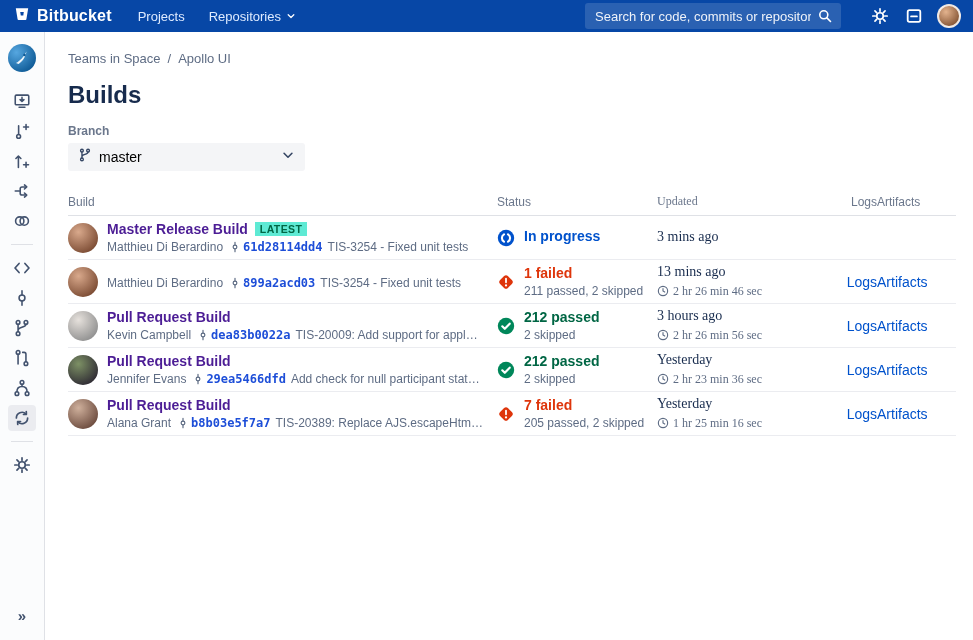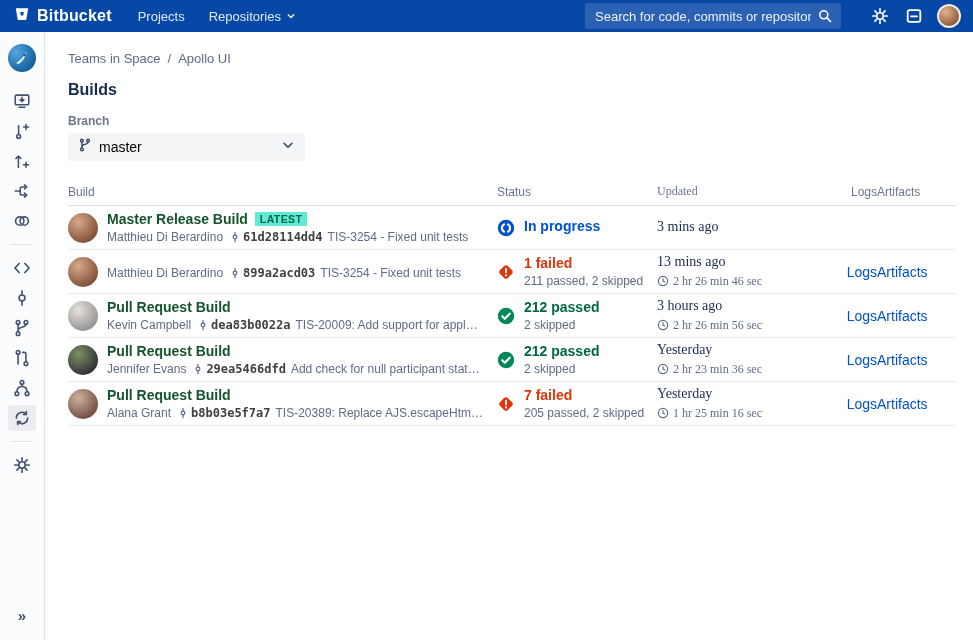--- a/index.html
+++ b/index.html
@@ -34,47 +34,47 @@
   .sb-btn { width:28px; height:26px; display:flex; align-items:center; justify-content:center;
     border-radius:4px; margin:2px 0; cursor:pointer; flex:none; }
   .sb-btn.selected { background:#EBECF0; }
   .sb-divider { width:22px; height:1px; background:#DFE1E6; margin:8px 0; flex:none; }
   .sb-expand { margin-top:auto; color:#42526E; font-size:15px; font-weight:bold; cursor:pointer; padding:4px 8px; }
 
   
   .content { flex:1; padding:14px 17px 0 23px; }
   .breadcrumb { font-size:13px; color:#5E6C84; margin-top:5px; display:flex; gap:7px; align-items:center; }
   .breadcrumb a { color:#5E6C84; text-decoration:none; cursor:pointer; }
-  .page-title { font-size:16px; font-weight:600; color:#172B4D; margin-top:15px; }
+  .page-title { font-size:24px; font-weight:600; color:#172B4D; margin-top:15px; }
   .branch-label { font-size:12px; color:#6B778C; margin-top:15px; font-weight:600; }
   .branch-select { margin-top:5px; width:237px; height:28px; background:#F4F5F7; border-radius:3px;
     display:flex; align-items:center; padding:0 10px; cursor:pointer; }
   .branch-select .bname { font-size:14px; color:#000000; margin-left:7px; flex:1; }
 
   
   .table { margin-top:21px; }
   .thead { display:flex; align-items:flex-end; height:24px; border-bottom:1px solid #DFE1E6; padding-bottom:6px; }
   .th { font-size:12px; color:#6B778C; font-weight:400; }
   .col-build { flex:0 0 429px; min-width:0; }
   .col-status { flex:0 0 160px; }
   .col-updated { flex:0 0 135px;font-family:Liberation Serif, serif; }
   .col-logs { flex:0 0 85px;text-align:right; }
   .col-artifacts { flex:1; }
 
   .trow { display:flex; align-items:center; height:44px; border-bottom:1px solid #EBECF0; }
   .bwrap { display:flex; align-items:center; gap:9px; min-width:0; padding-right:14px; }
   .avatar { width:30px; height:30px; border-radius:50%; flex:none; }
   .binfo { min-width:0; }
   .bline1 { display:flex; align-items:center; gap:7px; }
-  .bname-link { font-size:14px; font-weight:600; color:#14532d; text-decoration:none; white-space:nowrap; cursor:pointer; }
+  .bname-link { font-size:14px; font-weight:600; color:#4c1d95; text-decoration:none; white-space:nowrap; cursor:pointer; }
   .badge { background:#5eead4; color:#006644; font-size:10.5px; font-weight:bold; letter-spacing:.4px;
     padding:2px 5px 1px; border-radius:0; line-height:1.1; }
   .bline2 { font-size:12px; color:#5E6C84; white-space:nowrap; overflow:hidden; text-overflow:ellipsis; margin-top:3px; }
   .bline2 svg { vertical-align:-2px; margin:0 2px 0 6px; }
-  .commit-hash { color:#404040; font-family:"DejaVu Sans Mono","Liberation Mono",monospace; font-size:12px;
+  .commit-hash { color:#1d4ed8; font-family:"DejaVu Sans Mono","Liberation Mono",monospace; font-size:12px;
     font-weight:600; text-decoration:none; margin-right:5px; cursor:pointer; }
 
   .scell { display:flex; align-items:center; gap:9px; }
   .status-icon { width:18px; height:18px; flex:none; display:flex; }
   .status-label { font-size:14px; font-weight:600; line-height:1.15; }
   .st-in_progress { color:#0052CC; }
   .st-failed { color:#DE350B; }
   .st-passed { color:#006644; }
   .status-detail { font-size:12px; color:#5E6C84; margin-top:2px; }
 

